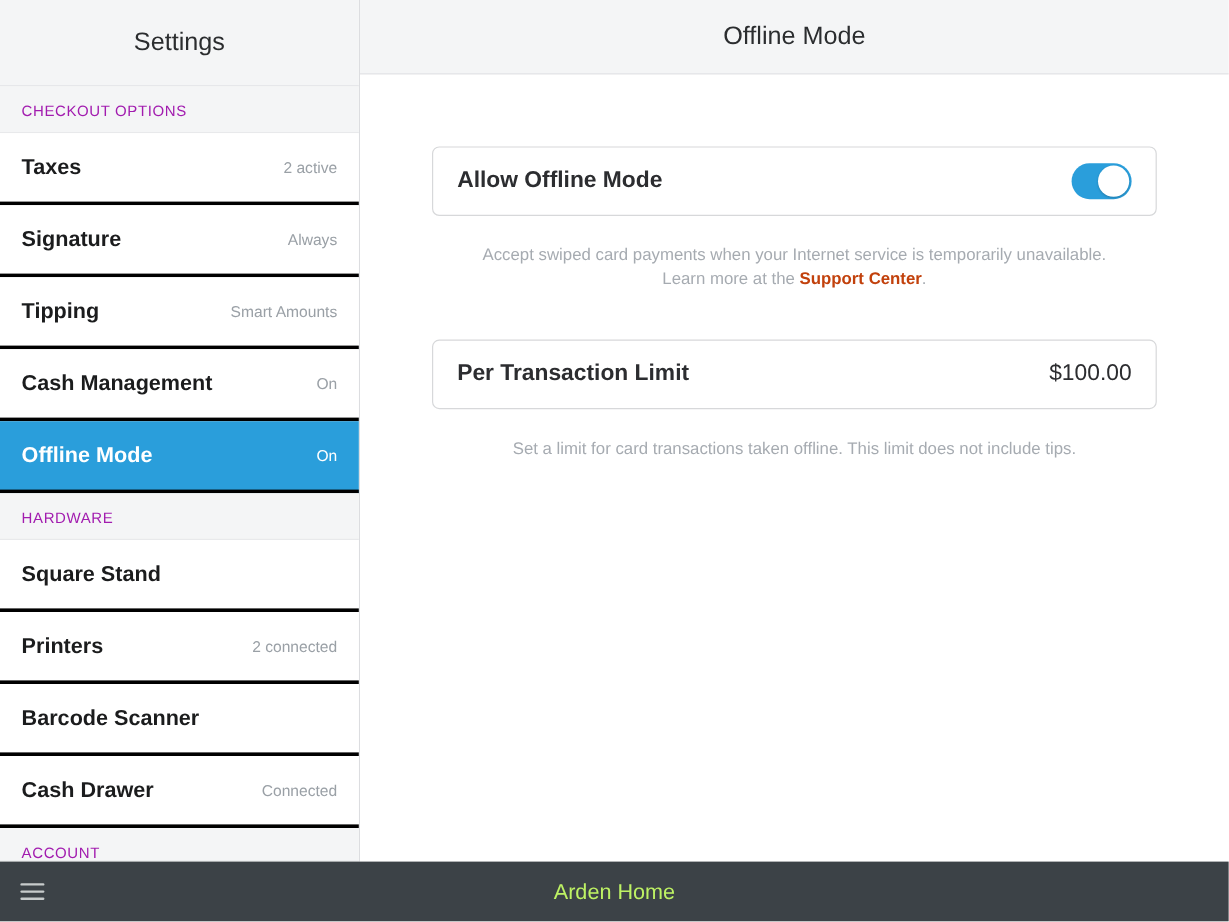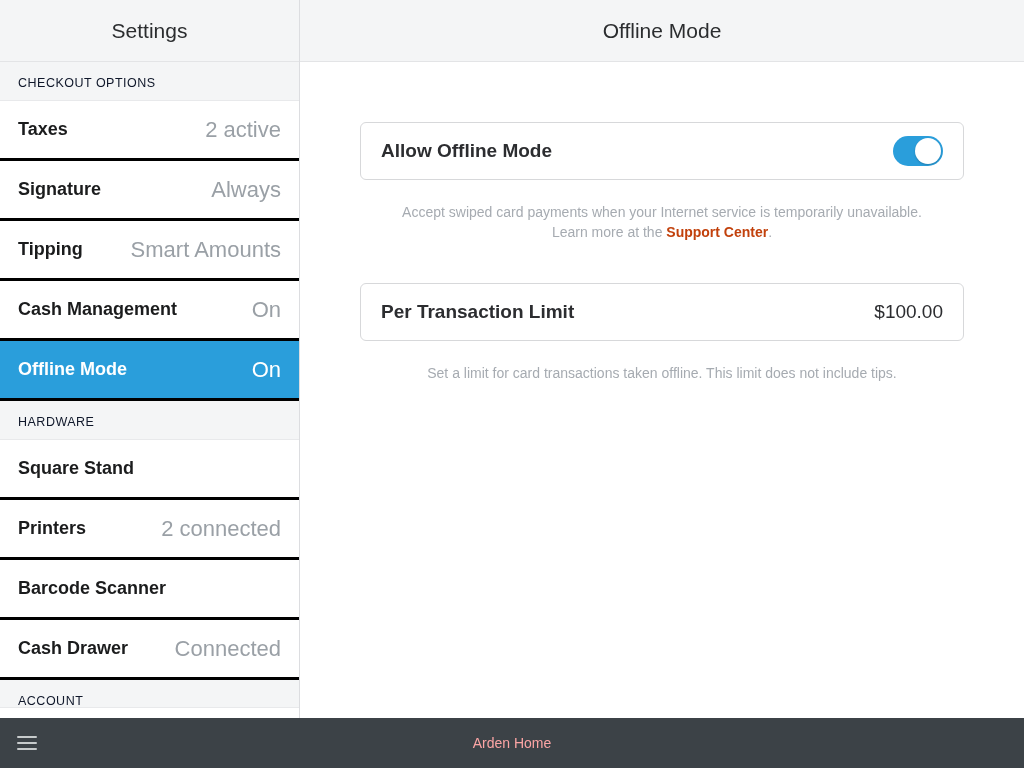--- a/index.html
+++ b/index.html
@@ -10,40 +10,40 @@
   }
   .app { display: flex; flex-direction: column; width: 1024px; height: 768px; }
   .content { display: flex; flex: 1 1 auto; min-height: 0; }
   .sidebar {
     width: 300px; flex: 0 0 300px;
     border-right: 1px solid #dcdde0;
     display: flex; flex-direction: column;
     background: #fff;
   }
   .sidebar-header {
-    height: 62px; display: flex; align-items: center; justify-content: center;
+    height: 72px; display: flex; align-items: center; justify-content: center;
     background: #f4f5f6; border-bottom: 1px solid #e3e4e6;
     font-size: 21px; color: #2b2d2f; font-weight: 400;
   }
   .section-header {
     background: #f4f5f6;
     padding: 14px 18px 10px 18px;
     font-size: 12.5px; letter-spacing: 0.5px;
-    color: #0f172a; font-weight: 500;
+    color: #a21caf; font-weight: 500;
     border-bottom: 1px solid #e8e9eb;
   }
   .sidebar-item {
     display: flex; align-items: center; justify-content: space-between;
     padding: 0 18px; height: 60px;
     border-bottom: 3px solid #000000;
     cursor: pointer;
     background: #fff;
   }
   .sidebar-item .label { font-size: 18px; color: #1b1c1d; font-weight: 600; }
-  .sidebar-item .value { font-size: 22px; color: #9aa0a6; font-weight: 400; }
+  .sidebar-item .value { font-size: 13px; color: #9aa0a6; font-weight: 400; }
   .sidebar-item.active { background: #2a9edb; }
   .sidebar-item.active .label,
   .sidebar-item.active .value { color: #fff; }
   .section-header.partial { padding-bottom: 0; height: 28px; overflow: hidden; }
 
   .main { flex: 1 1 auto; display: flex; flex-direction: column; background: #fff; }
   .main-header {
     height: 62px; display: flex; align-items: center; justify-content: center;
     background: #f4f5f6; border-bottom: 1px solid #e3e4e6;
     font-size: 21px; color: #2b2d2f; font-weight: 400;
@@ -86,21 +86,21 @@
     cursor: pointer;
   }
   .hamburger, .hamburger::before, .hamburger::after {
     content: ""; display: block; width: 20px; height: 2px; background: #c7cbcc;
     border-radius: 1px;
   }
   .hamburger { position: relative; }
   .hamburger::before { position: absolute; top: -6px; }
   .hamburger::after  { position: absolute; top: 6px; }
   .bottombar .btitle {
-    flex: 1; text-align: center; font-size: 14px; font-weight: 400; color: #fca5a5;
+    flex: 1; text-align: center; font-size: 18px; font-weight: 400; color: #bef264;
   }
 </style>
 </head>
 <body>
 
 <div class="app">
   <div class="content">
 
     <aside class="sidebar">
       <div class="sidebar-header">Settings</div>

